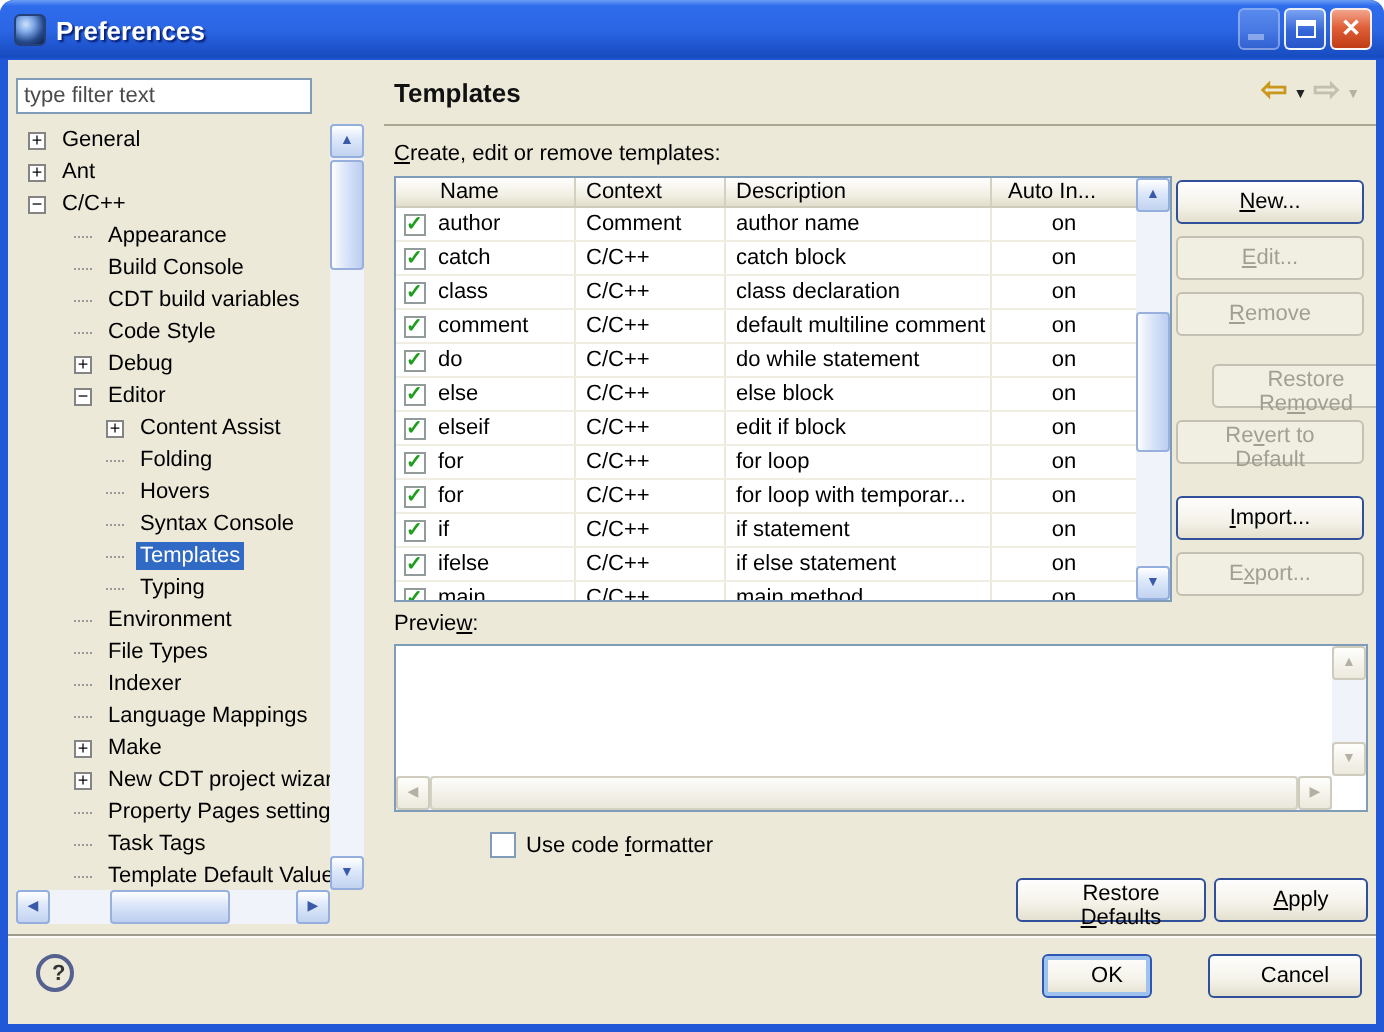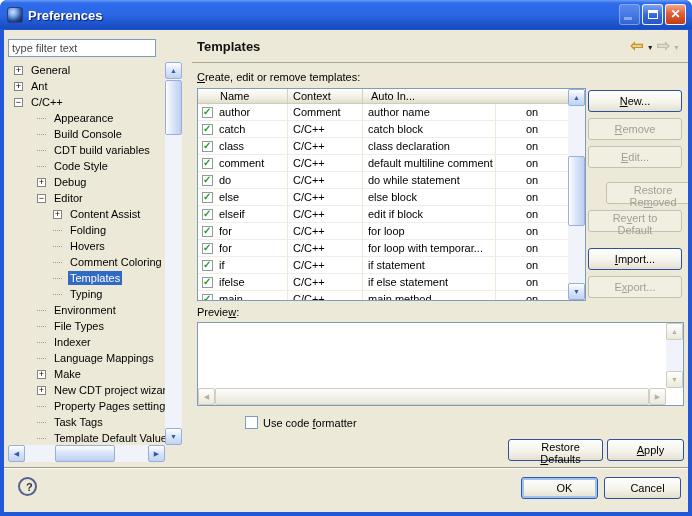--- a/index.html
+++ b/index.html
@@ -114,21 +114,21 @@
   
   .fmt-row { position:absolute; left:195px; top:386px; display:flex; align-items:center; gap:5px;margin-left:46px; }
   .fmt-box { width:13px; height:13px; border:1px solid #7f9db9; background:#fff; box-sizing:border-box; }
   .xpbtn { position:absolute; height:22px; box-sizing:border-box; font-family:Liberation Sans, sans-serif; font-size:11px; color:#000;
     background:linear-gradient(180deg,#fefefe,#f4f2e8 60%,#e3e0cf); border:1px solid #30509a; border-radius:3px;padding-left:16px; }
   .btn-restore-defaults { left:504px; top:409px; width:95px; }
   .btn-apply { left:603px; top:409px; width:77px;text-align:center; }
   .footer-sep { position:absolute; left:0; right:0; top:437px; height:1px; background:#9e9c8e; border-bottom:1px solid #fbfaf6; }
   .help-btn { position:absolute; left:14px; top:447px; width:19px; height:19px; border:2px solid #55618f; border-radius:50%; box-sizing:border-box;
     text-align:center; line-height:15px; font-size:11px; font-weight:bold; color:#333; background:transparent; }
-  .btn-ok { left:517px; top:447px; width:77px; border-color:#2f56b5; box-shadow:inset 0 0 0 2px #9ec3ef; }
+  .btn-ok { left:517px; top:447px; width:55px; border-color:#2f56b5; box-shadow:inset 0 0 0 2px #9ec3ef; }
   .btn-cancel { left:600px; top:447px; width:77px; }
 </style>
 </head>
 <body>
 
 <div id="window">
 
   <div class="titlebar">
     <div class="title-icon"></div>
     <span class="title-text">Preferences</span>
@@ -204,21 +204,21 @@
           <span class="tlabel">Folding</span>
         </div>
 
         <div class="trow lvl2">
           <span class="exp"></span>
           <span class="tlabel">Hovers</span>
         </div>
 
         <div class="trow lvl2">
           <span class="exp"></span>
-          <span class="tlabel">Comment Coloring</span>
+          <span class="tlabel">Syntax Console</span>
         </div>
 
         <div class="trow selected lvl2">
           <span class="exp"></span>
           <span class="tlabel">Templates</span>
         </div>
 
         <div class="trow lvl2">
           <span class="exp"></span>
           <span class="tlabel">Typing</span>
@@ -289,20 +289,21 @@
       <span class="caret dim">▼</span>
     </div>
     <div class="header-sep"></div>
 
     <div class="create-label"><span></span><span class="mn">C</span><span>reate, edit or remove templates:</span></div>
 
     <div class="tmpl-table">
       <div class="thead">
         <div class="th c-name">Name</div>
         <div class="th c-ctx">Context</div>
+        <div class="th c-desc">Description</div>
         <div class="th c-auto">Auto In...</div>
       </div>
       <div class="tbody">
 
           <div class="rowline">
             <span class="cell c-name">
               <span class="cb"></span>
               <span class="nm">author</span>
             </span>
             <span class="cell c-ctx">Comment</span>
@@ -425,23 +426,23 @@
         <div class="sbtn up"><span>▲</span></div>
         <div class="thumb"></div>
         <div class="sbtn down"><span>▼</span></div>
       </div>
     </div>
 
     <div class="sidecol">
 
         <button class="sidebtn"><span></span><span class="mn">N</span><span>ew...</span></button>
 
+        <button class="sidebtn disabled"><span></span><span class="mn">E</span><span>dit...</span></button>
+
         <button class="sidebtn disabled"><span></span><span class="mn">R</span><span>emove</span></button>
-
-        <button class="sidebtn disabled"><span></span><span class="mn">E</span><span>dit...</span></button>
 
         <button class="sidebtn disabled"><span>Restore Re</span><span class="mn">m</span><span>oved</span></button>
 
         <button class="sidebtn disabled"><span>Re</span><span class="mn">v</span><span>ert to Default</span></button>
 
         <button class="sidebtn"><span></span><span class="mn">I</span><span>mport...</span></button>
 
         <button class="sidebtn disabled"><span>E</span><span class="mn">x</span><span>port...</span></button>
       </div>
 

